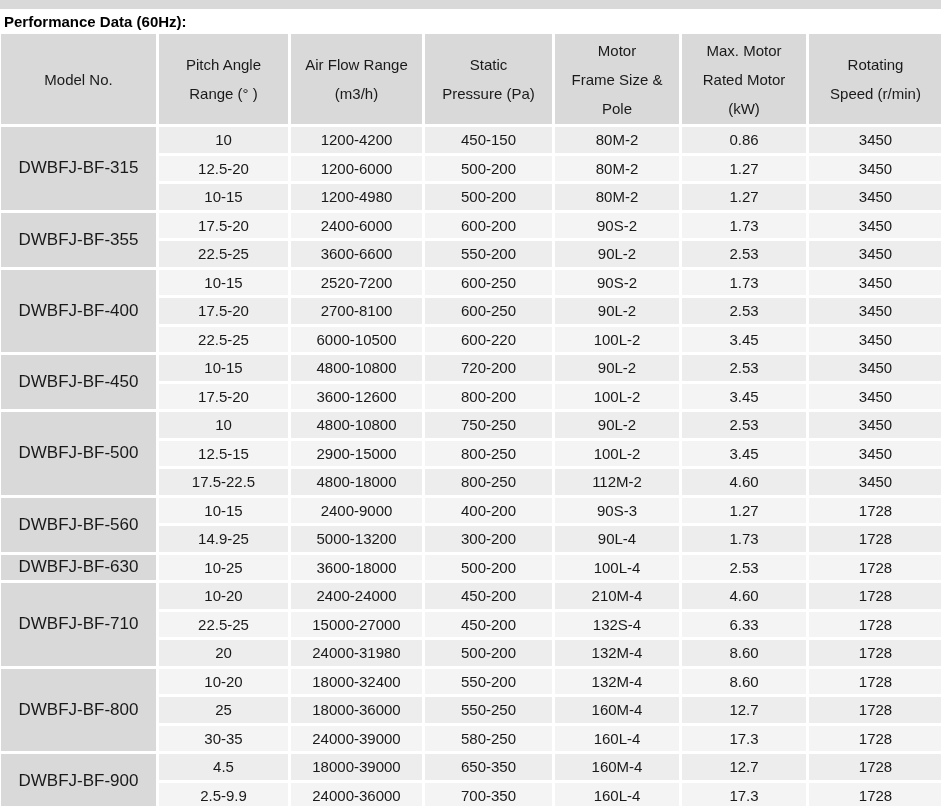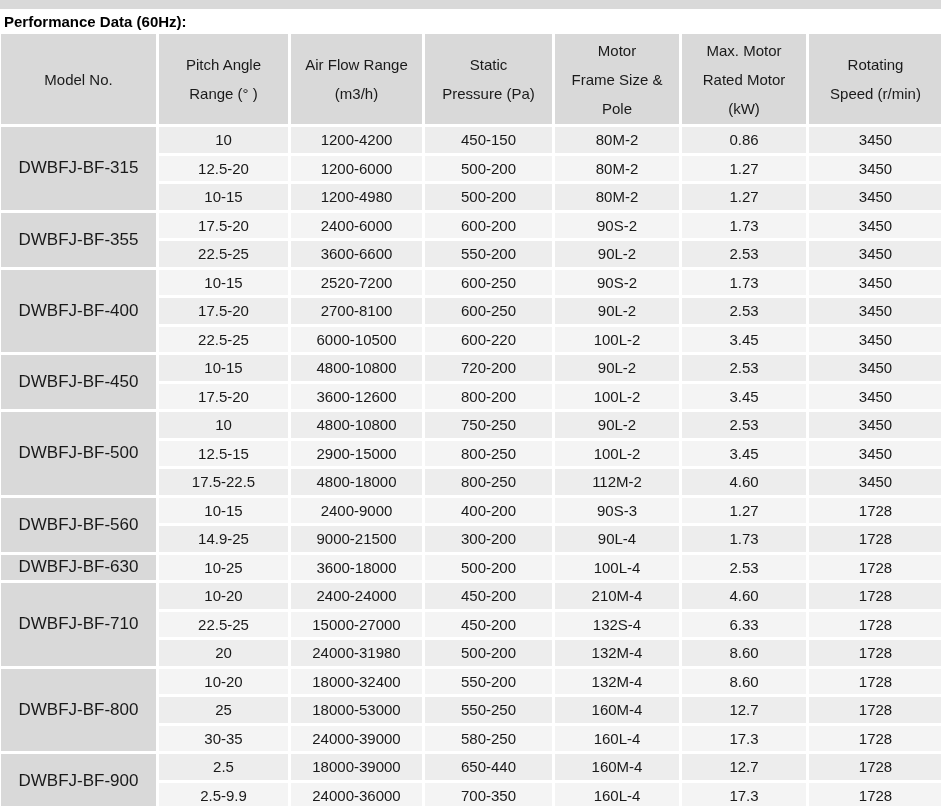--- a/index.html
+++ b/index.html
@@ -191,21 +191,21 @@
         <th class="model" rowspan="2">DWBFJ-BF-560</th>
         <td>10-15</td>
         <td>2400-9000</td>
         <td>400-200</td>
         <td>90S-3</td>
         <td>1.27</td>
         <td>1728</td>
       </tr>
       <tr class="odd">
         <td>14.9-25</td>
-        <td>9000-21500</td>
+        <td>5000-13200</td>
         <td>300-200</td>
         <td>90L-4</td>
         <td>1.73</td>
         <td>1728</td>
       </tr>
       <tr class="even">
         <th class="model" rowspan="1">DWBFJ-BF-630</th>
         <td>10-25</td>
         <td>3600-18000</td>
         <td>500-200</td>
@@ -242,39 +242,39 @@
         <th class="model" rowspan="3">DWBFJ-BF-800</th>
         <td>10-20</td>
         <td>18000-32400</td>
         <td>550-200</td>
         <td>132M-4</td>
         <td>8.60</td>
         <td>1728</td>
       </tr>
       <tr class="odd">
         <td>25</td>
-        <td>18000-53000</td>
+        <td>18000-36000</td>
         <td>550-250</td>
         <td>160M-4</td>
         <td>12.7</td>
         <td>1728</td>
       </tr>
       <tr class="even">
         <td>30-35</td>
         <td>24000-39000</td>
         <td>580-250</td>
         <td>160L-4</td>
         <td>17.3</td>
         <td>1728</td>
       </tr>
       <tr class="odd">
         <th class="model" rowspan="2">DWBFJ-BF-900</th>
-        <td>2.5</td>
+        <td>4.5</td>
         <td>18000-39000</td>
-        <td>650-440</td>
+        <td>650-350</td>
         <td>160M-4</td>
         <td>12.7</td>
         <td>1728</td>
       </tr>
       <tr class="even">
         <td>2.5-9.9</td>
         <td>24000-36000</td>
         <td>700-350</td>
         <td>160L-4</td>
         <td>17.3</td>

